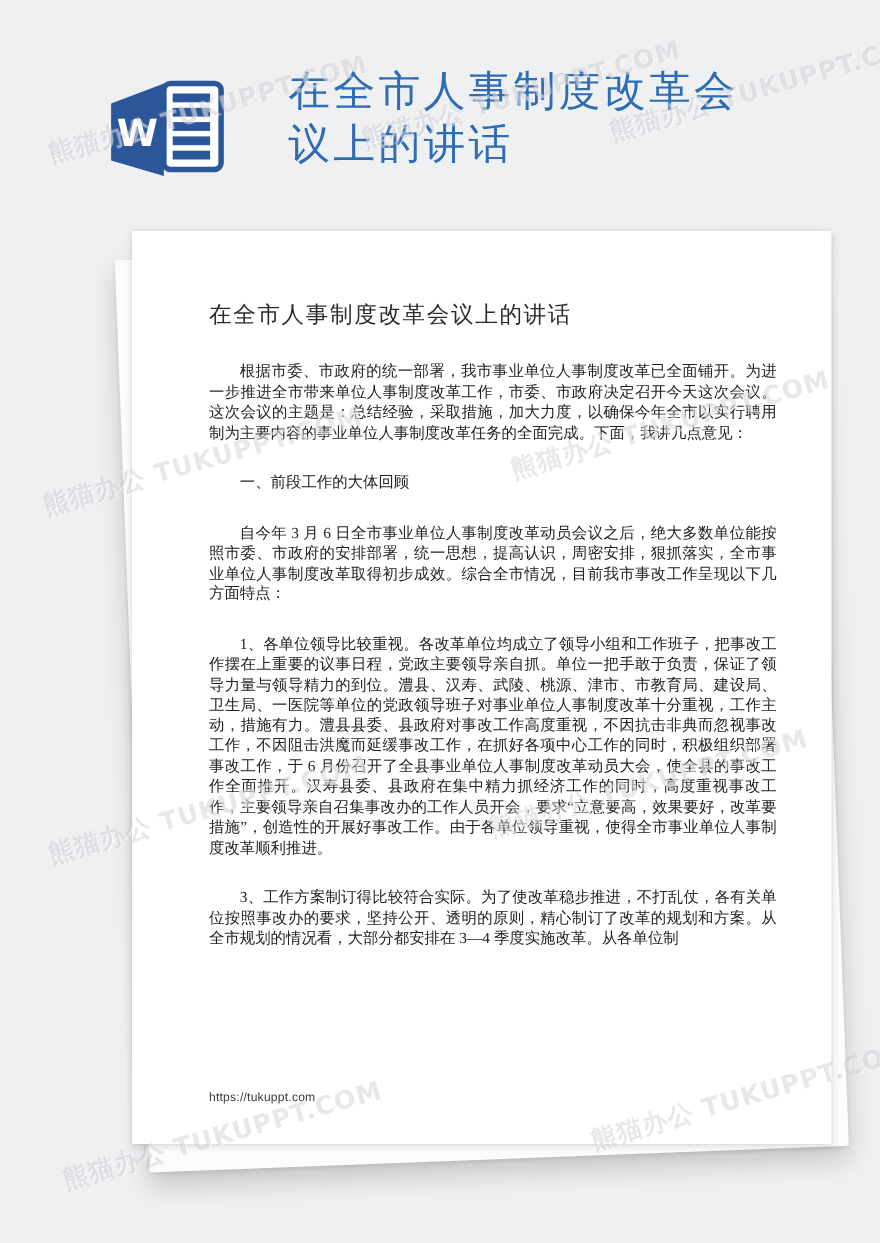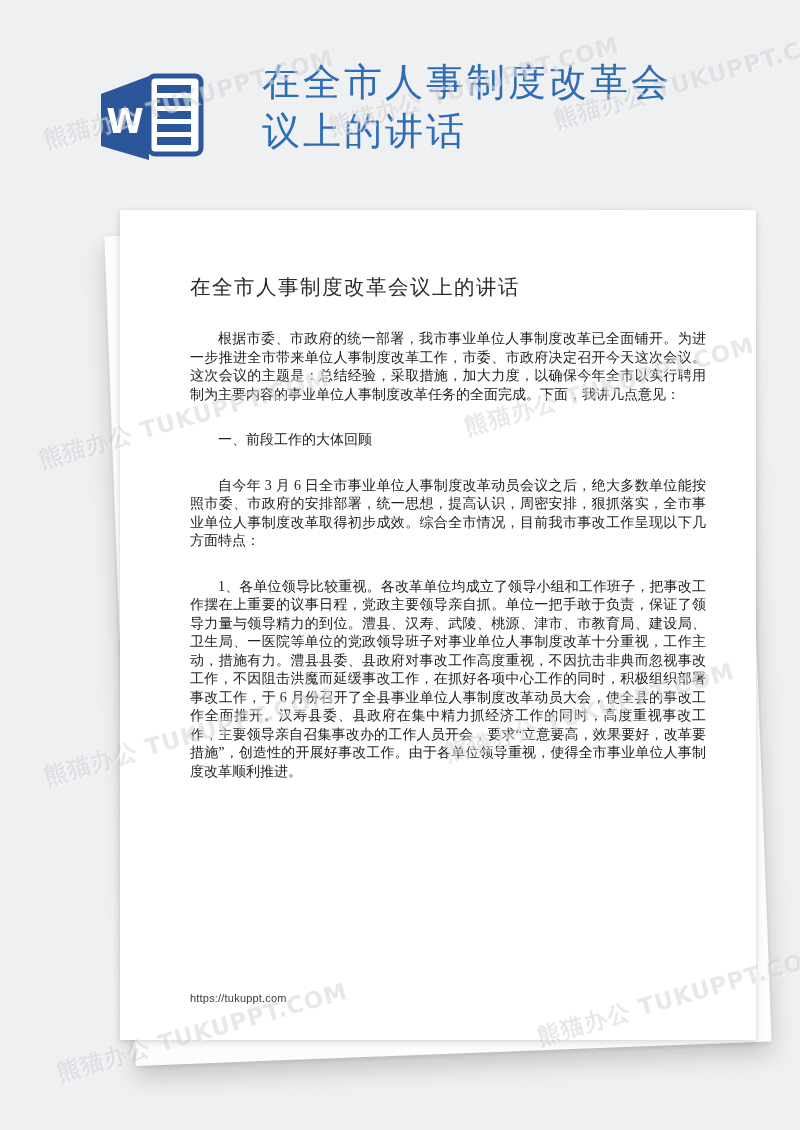--- a/index.html
+++ b/index.html
@@ -93,20 +93,21 @@
 
   <div>
     <div class="page page-back"></div>
     <div class="page page-front">
       <h1 class="doc-title">在全市人事制度改革会议上的讲话</h1>
       <div class="doc-body" id="doc-body">
           <p class="para body">根据市委、市政府的统一部署，我市事业单位人事制度改革已全面铺开。为进一步推进全市带来单位人事制度改革工作，市委、市政府决定召开今天这次会议。这次会议的主题是：总结经验，采取措施，加大力度，以确保今年全市以实行聘用制为主要内容的事业单位人事制度改革任务的全面完成。下面，我讲几点意见：</p>
           <p class="para heading">一、前段工作的大体回顾</p>
           <p class="para body">自今年 3 月 6 日全市事业单位人事制度改革动员会议之后，绝大多数单位能按照市委、市政府的安排部署，统一思想，提高认识，周密安排，狠抓落实，全市事业单位人事制度改革取得初步成效。综合全市情况，目前我市事改工作呈现以下几方面特点：</p>
           <p class="para body">1、各单位领导比较重视。各改革单位均成立了领导小组和工作班子，把事改工作摆在上重要的议事日程，党政主要领导亲自抓。单位一把手敢于负责，保证了领导力量与领导精力的到位。澧县、汉寿、武陵、桃源、津市、市教育局、建设局、卫生局、一医院等单位的党政领导班子对事业单位人事制度改革十分重视，工作主动，措施有力。澧县县委、县政府对事改工作高度重视，不因抗击非典而忽视事改工作，不因阻击洪魔而延缓事改工作，在抓好各项中心工作的同时，积极组织部署事改工作，于 6 月份召开了全县事业单位人事制度改革动员大会，使全县的事改工作全面推开。汉寿县委、县政府在集中精力抓经济工作的同时，高度重视事改工作，主要领导亲自召集事改办的工作人员开会，要求“立意要高，效果要好，改革要措施”，创造性的开展好事改工作。由于各单位领导重视，使得全市事业单位人事制度改革顺利推进。</p>
+          <p class="para body">3、工作方案制订得比较符合实际。为了使改革稳步推进，不打乱仗，各有关单位按照事改办的要求，坚持公开、透明的原则，精心制订了改革的规划和方案。从全市规划的情况看，大部分都安排在 3—4 季度实施改革。从各单位制</p>
         </div>
       <div class="doc-footer">https://tukuppt.com</div>
     </div>
   </div>
 
   <div class="wm-layer" id="wm-layer">
       <div class="wm" style="left: 45px; top: 125px;">熊猫办公 TUKUPPT.COM</div>
       <div class="wm" style="left: 330px; top: 112px;">熊猫办公 TUKUPPT.COM</div>
       <div class="wm" style="left: 555px; top: 105px;">熊猫办公 TUKUPPT.COM</div>
       <div class="wm" style="left: 40px; top: 445px;">熊猫办公 TUKUPPT.COM</div>

